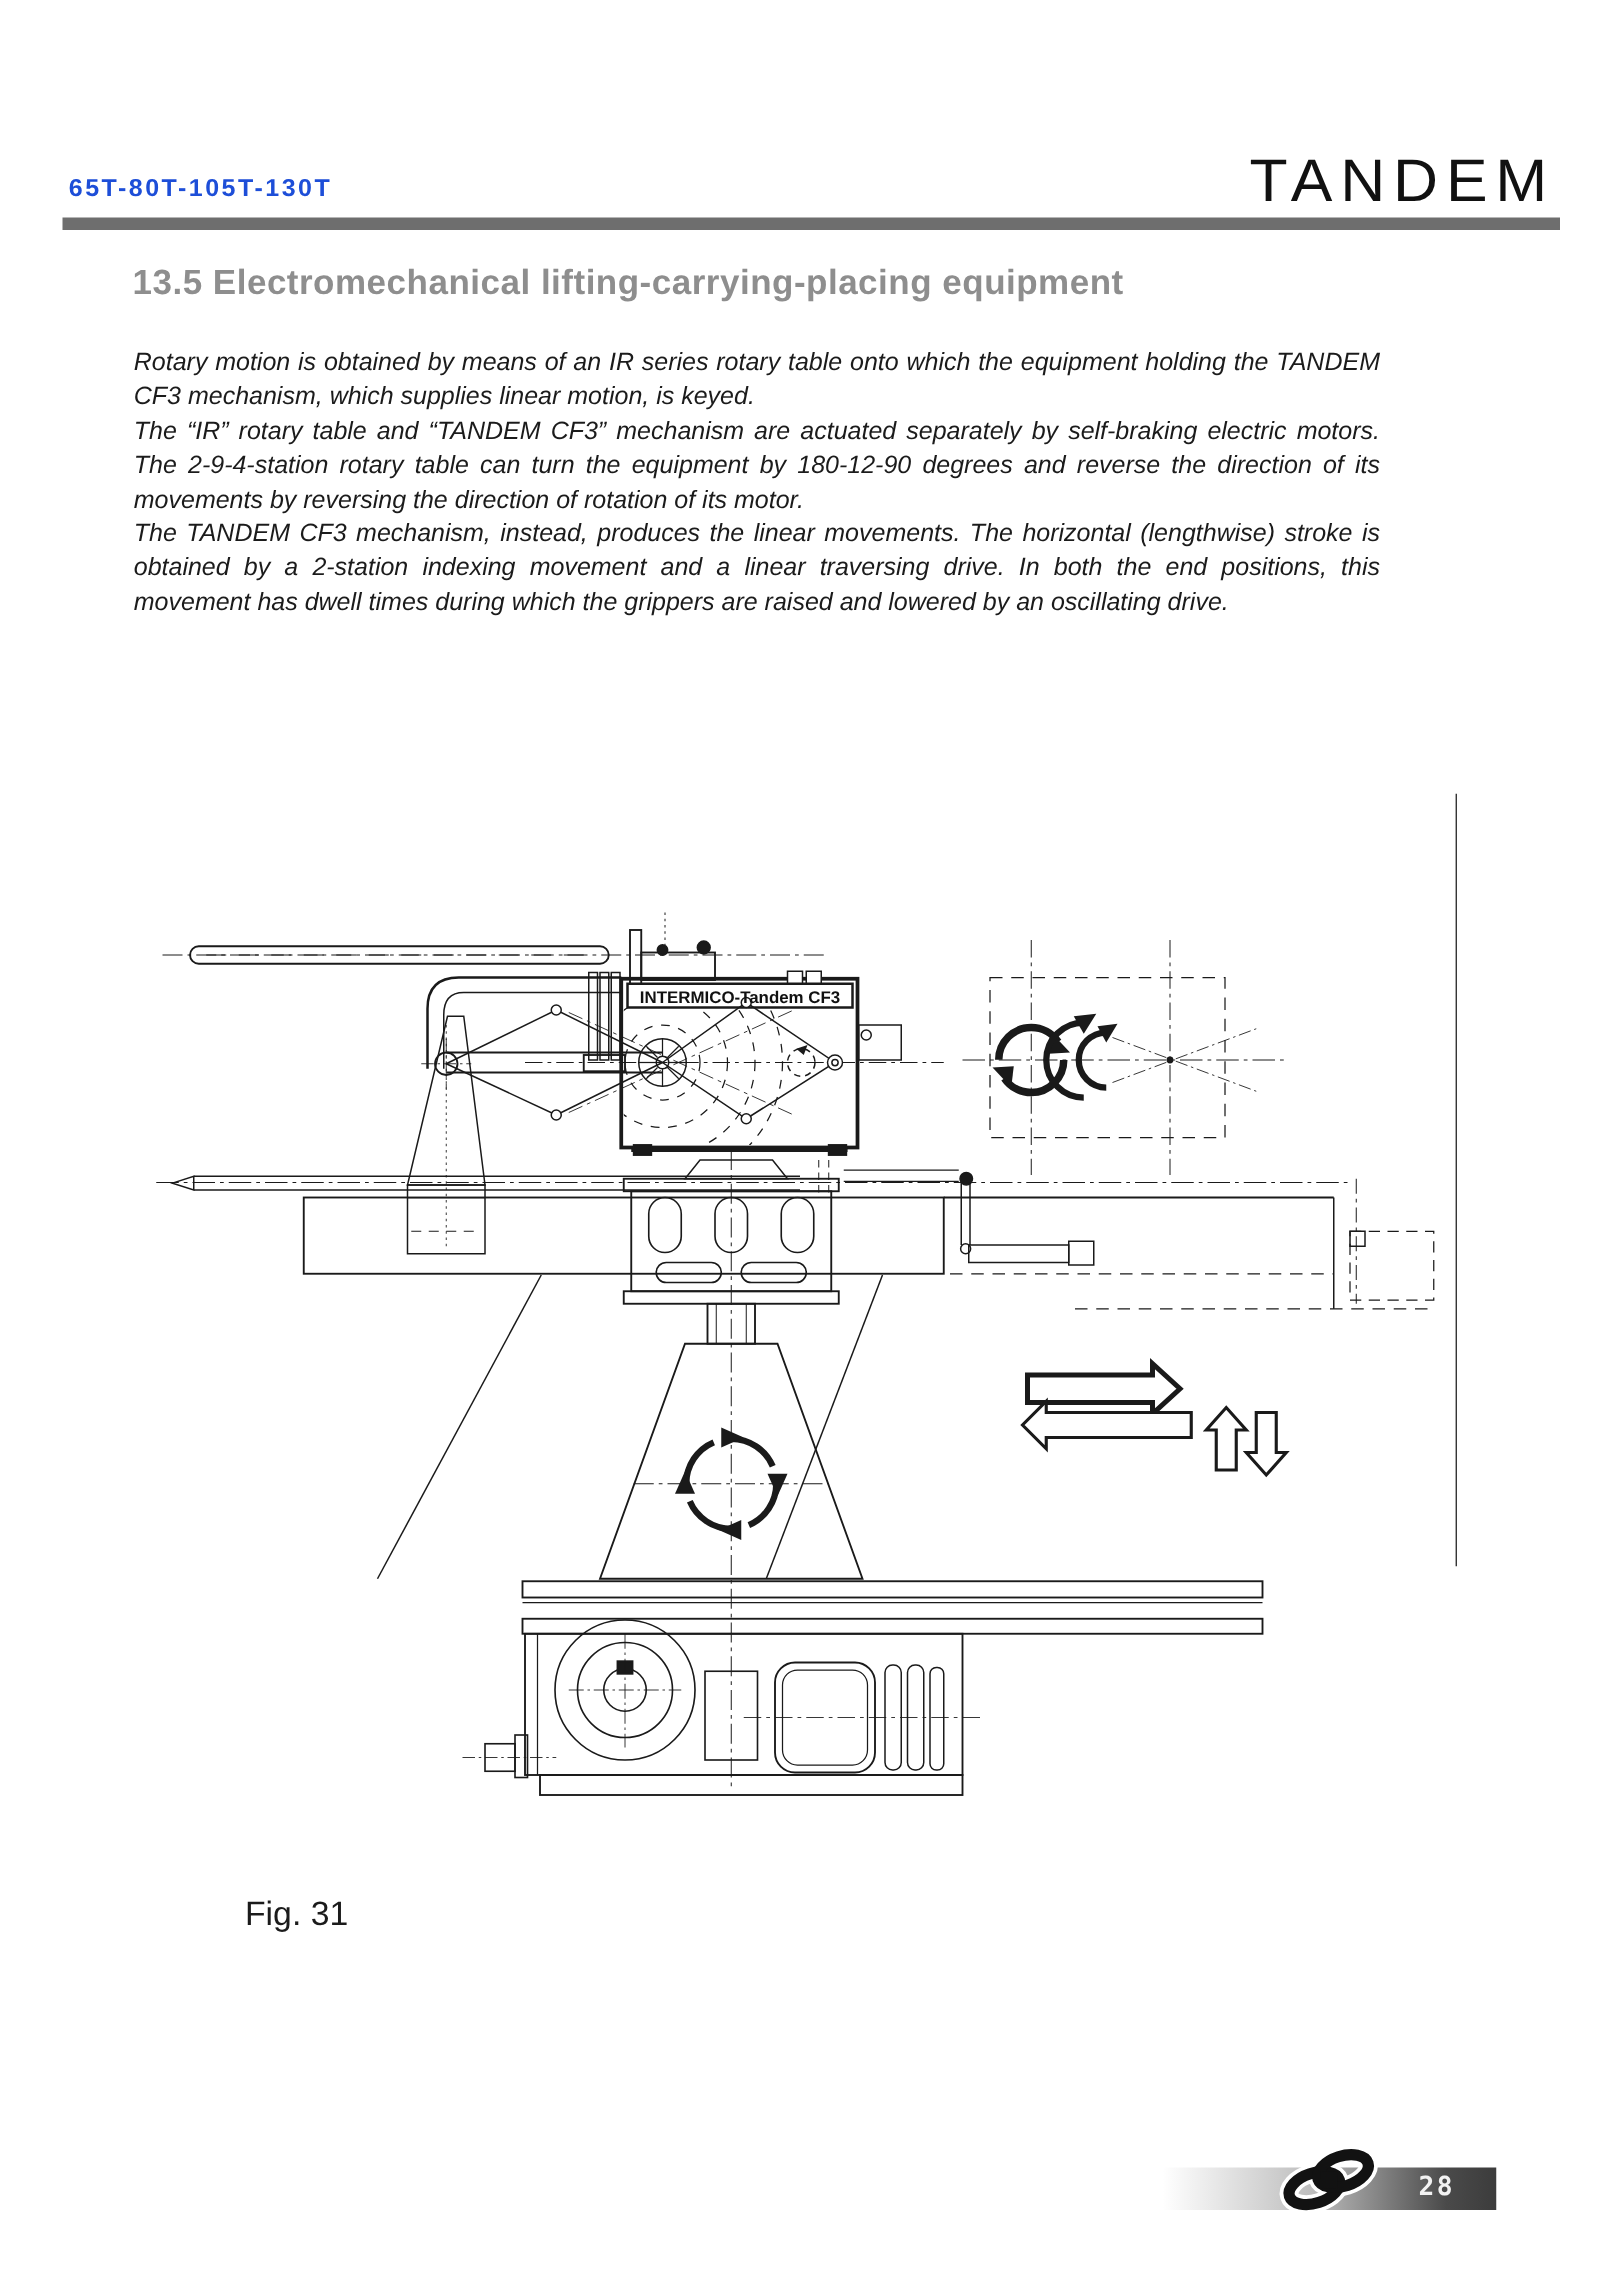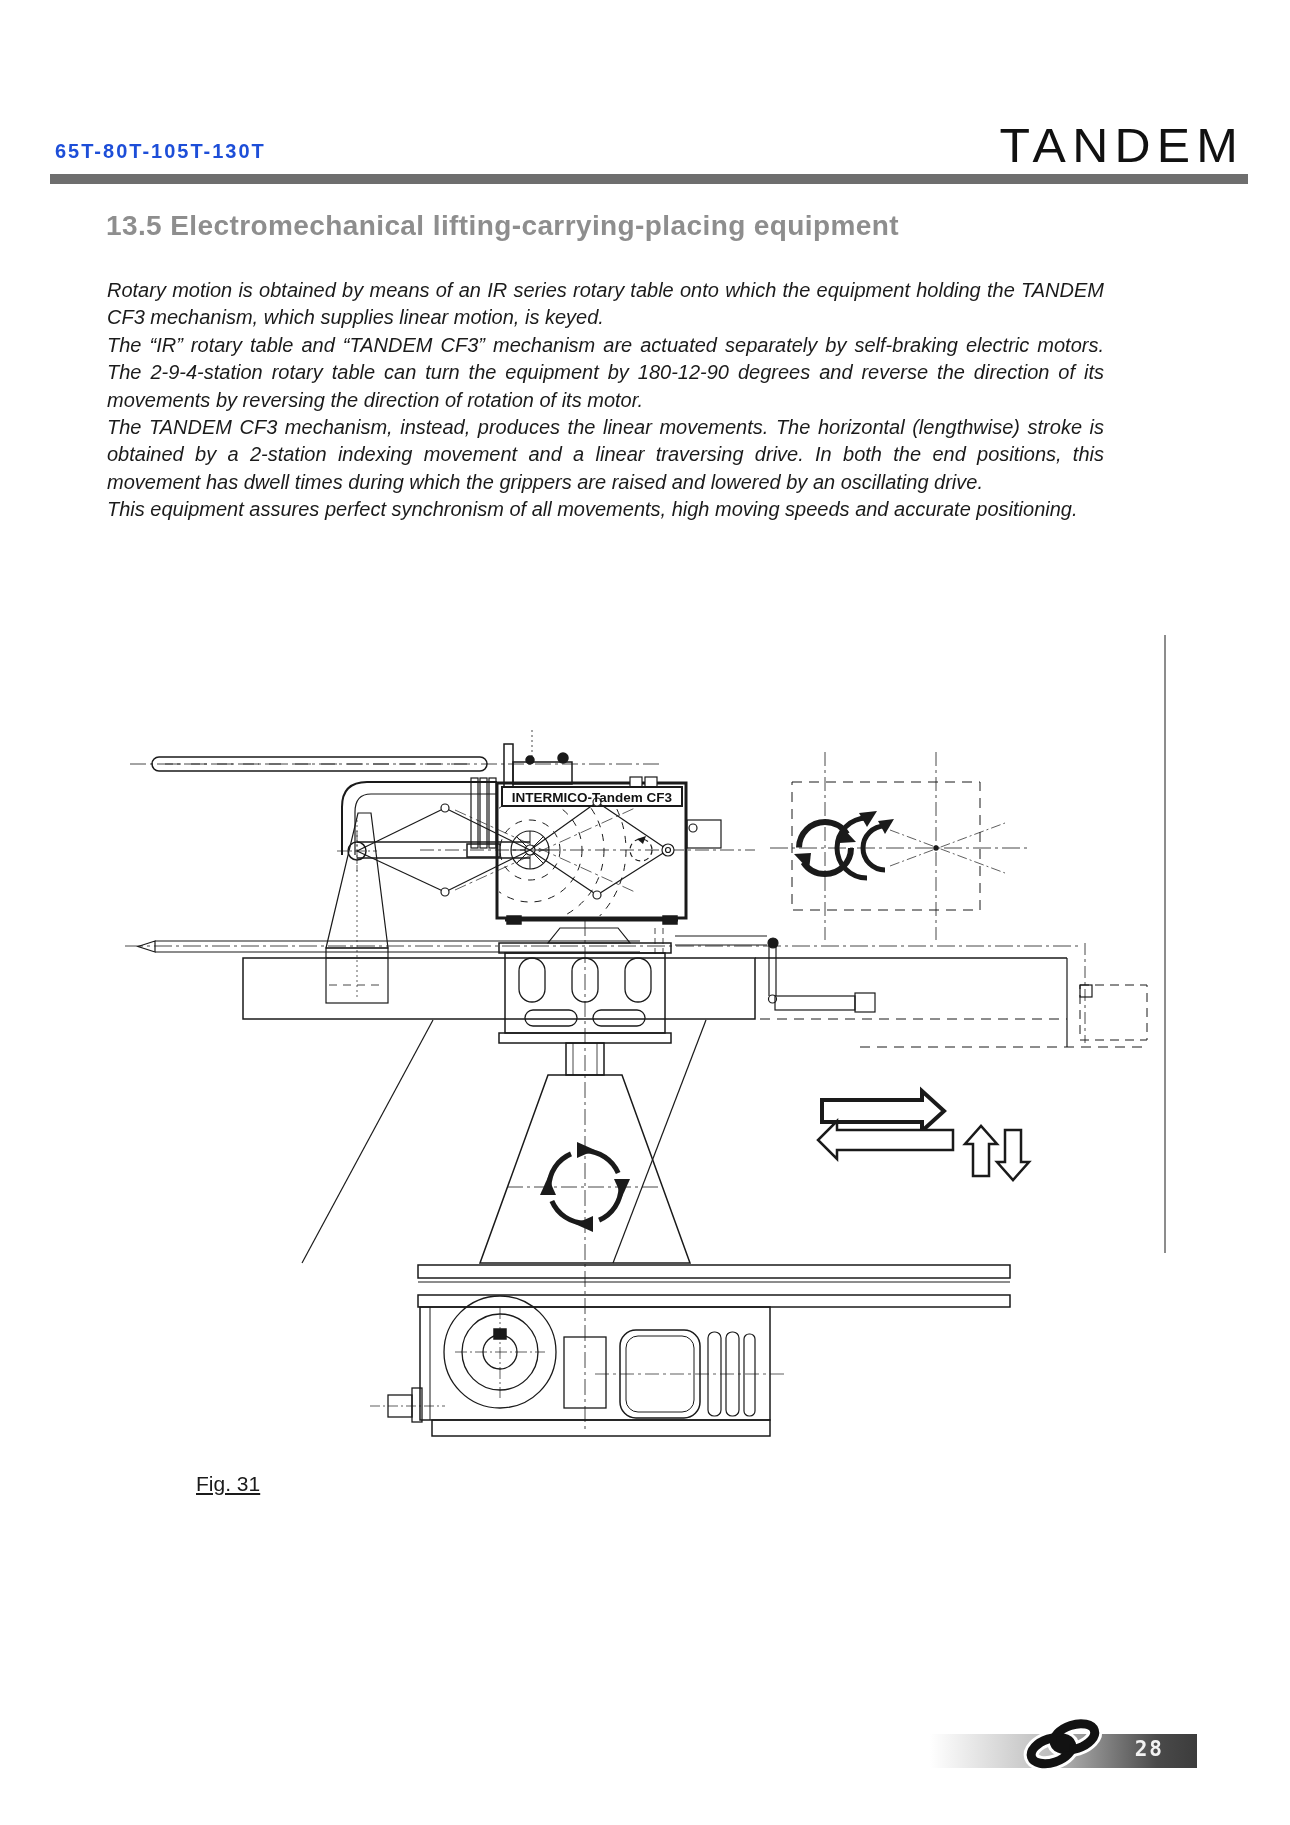--- a/index.html
+++ b/index.html
@@ -21,21 +21,21 @@
   .sec-title{
     position:absolute;left:106px;top:210px;font-size:28px;font-weight:700;
     color:#8e8e8e;letter-spacing:0.4px;white-space:nowrap;text-align:center;
   }
   .bodytext{
     position:absolute;left:107px;top:277px;width:997px;
     font-size:20px;line-height:27.4px;text-align:justify;color:#1b1b1b;font-style:italic;
   }
   .bodytext p{margin:0;}
   .figwrap{position:absolute;left:115px;top:630px;width:1080px;height:880px;text-align:right;}
-  .figcap{position:absolute;left:196px;top:1472px;font-size:21px;color:#1b1b1b;text-decoration:underline;}
+  .figcap{position:absolute;left:196px;top:1516px;font-size:27px;color:#1b1b1b;}
   .footer-bar{
     position:absolute;left:930px;top:1734px;width:267px;height:34px;
     background:linear-gradient(to right,#ffffff 0%,#bdbdbd 45%,#4a4a4a 85%,#3c3c3c 100%);
   }
   .page-num{
     position:absolute;left:1114px;top:1737px;width:50px;text-align:right;
     font-family:"DejaVu Sans Mono",monospace;font-weight:700;font-size:21px;
     color:#f2f2f2;letter-spacing:2px;
   }
   .logo{position:absolute;left:1010px;top:1706px;width:104px;height:74px;}
@@ -47,21 +47,20 @@
 <div class="hdr-model">65T-80T-105T-130T</div>
 <div class="hdr-brand">TANDEM</div>
 <div class="hdr-bar"></div>
 
 <div class="sec-title">13.5 Electromechanical lifting-carrying-placing equipment</div>
 
 <div class="bodytext">
   <p>Rotary motion is obtained by means of an IR series rotary table onto which the equipment holding the TANDEM CF3 mechanism, which supplies linear motion, is keyed.</p>
   <p>The “IR” rotary table and “TANDEM CF3” mechanism are actuated separately by self-braking electric motors. The 2-9-4-station rotary table can turn the equipment by 180-12-90 degrees and reverse the direction of its movements by reversing the direction of rotation of its motor.</p>
   <p>The TANDEM CF3 mechanism, instead, produces the linear movements. The horizontal (lengthwise) stroke is obtained by a 2-station indexing movement and a linear traversing drive. In both the end positions, this movement has dwell times during which the grippers are raised and lowered by an oscillating drive.</p>
-  <p>This equipment assures perfect synchronism of all movements, high moving speeds and accurate positioning.</p>
 </div>
 
 <div class="figwrap">
 <svg width="1080" height="880" viewBox="0 0 1080 880">
   <g stroke="#1a1a1a" fill="none" stroke-width="1.5">
 
     <line x1="1050" y1="5" x2="1050" y2="623" stroke-width="1"></line>
 
     <g>
       <rect x="37" y="127" width="335" height="14" rx="7"></rect>

